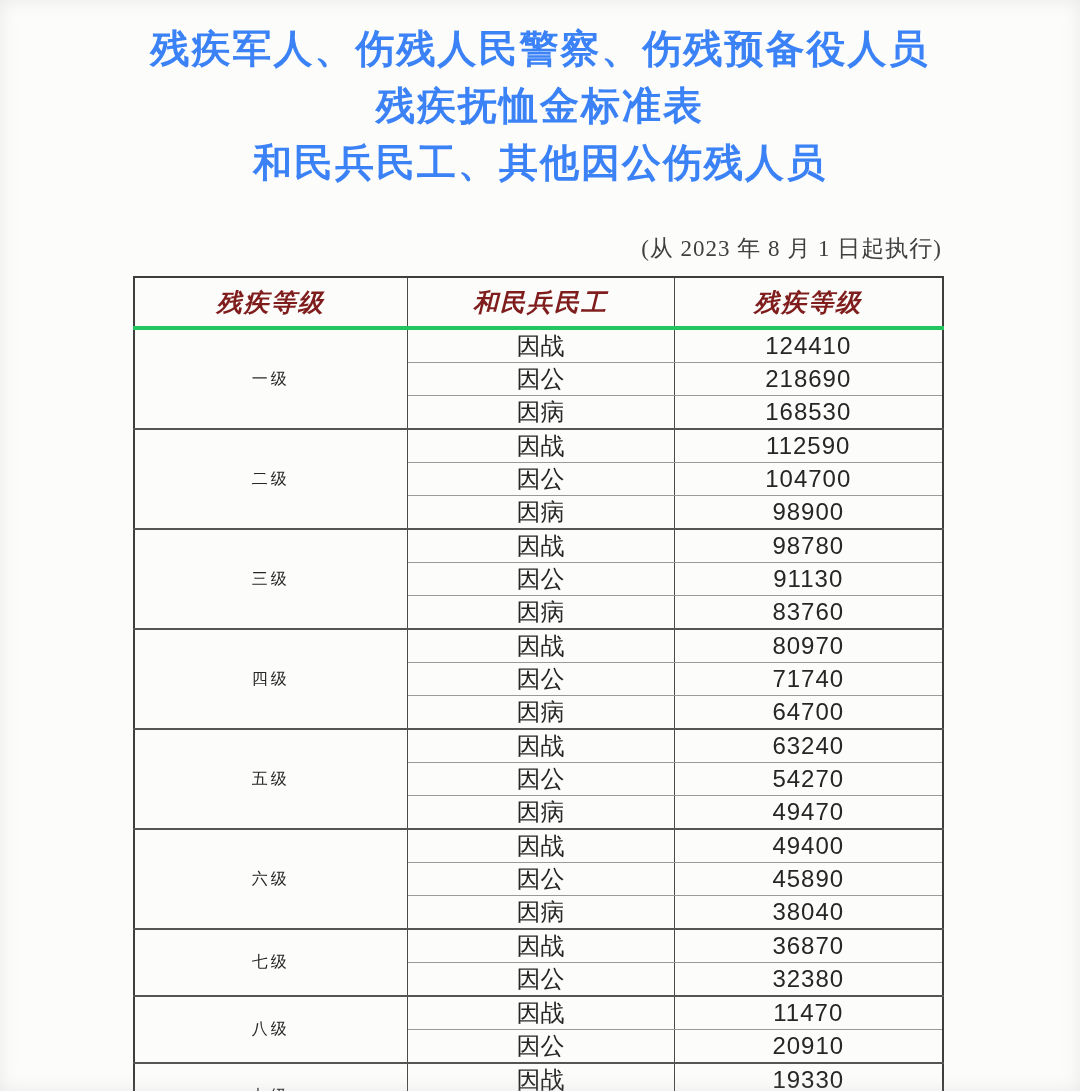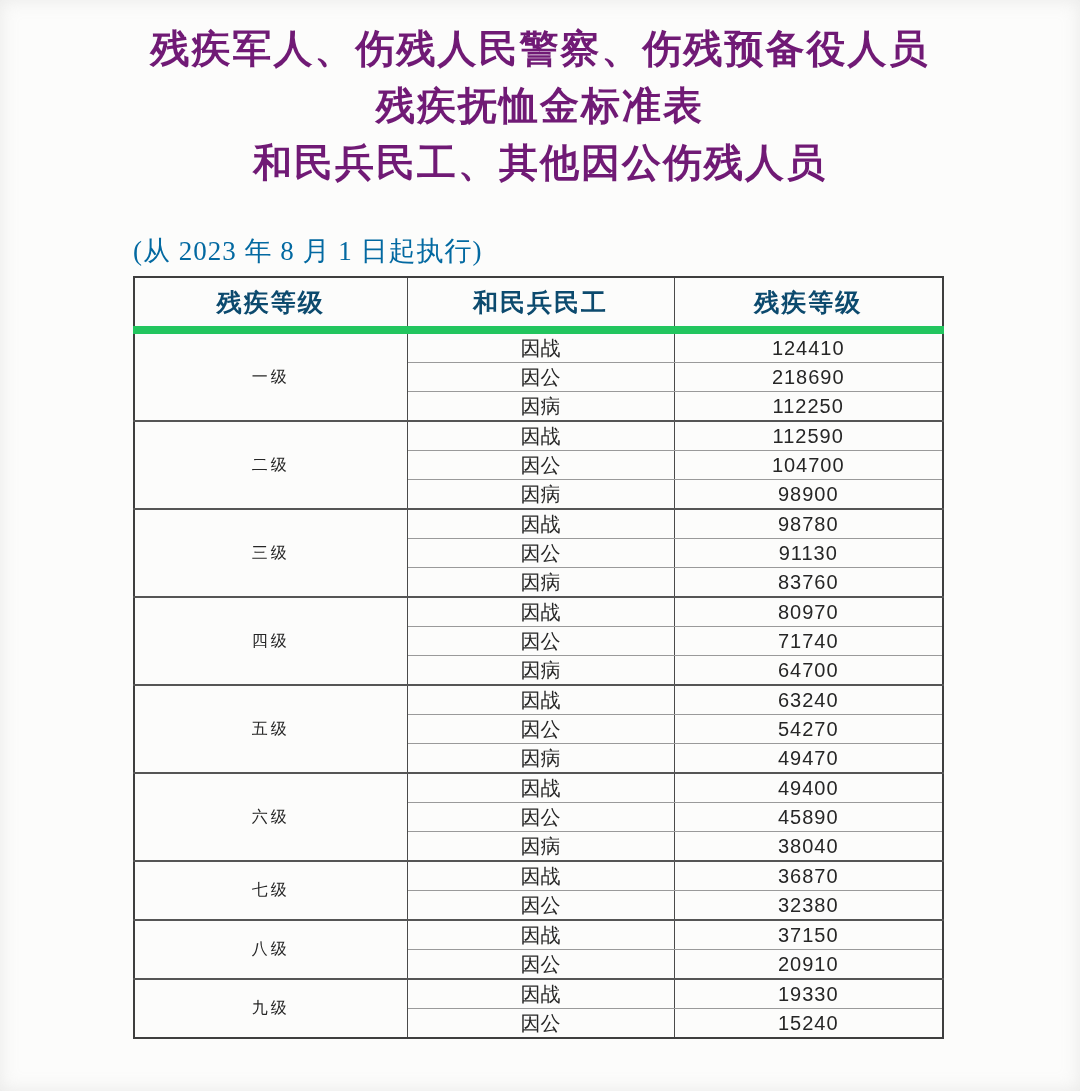--- a/index.html
+++ b/index.html
@@ -31,33 +31,33 @@
     top: 20px;
     left: 0;
     width: 1080px;
     text-align: center;
   }
   .title-line {
     font-weight: 900;
     font-size: 39px;
     line-height: 57px;
     letter-spacing: 2px;
-    color: #701a75;
+    color: #3b82f6;
     font-family: "Liberation Serif", "DejaVu Serif", serif;
   }
   .meta-row {
     position: absolute;
     top: 233px;
     left: 133px;
     width: 809px;
     display: flex;
-    justify-content: flex-start;
+    justify-content: flex-end;
     align-items: baseline;
-    font-size: 27px;
-    color: #0369a1;
+    font-size: 23px;
+    color: #404040;
   }
   .meta-left { letter-spacing: 1px; }
   .meta-right { letter-spacing: 1px; }
   table.pension {
     position: absolute;
     top: 276px;
     left: 133px;
     width: 809px;
     border-collapse: collapse;
     table-layout: fixed;
@@ -75,27 +75,28 @@
   table.pension {
     border: 2px solid #3e3e3e;
   }
   table.pension th {
     height: 48px;
     font-size: 25px;
     font-weight: 700;
     letter-spacing: 2px;
     border-left: 1px solid #4a4a4a;
     border-right: 1px solid #4a4a4a;
-    border-bottom: 8px solid #22c55e;
-    color: #0c4a6e;
+    border-bottom: 4px solid #22c55e;
+    color: #7f1d1d;
     font-family: "Liberation Sans", "DejaVu Sans", sans-serif;
+    font-style: italic;
   }
   table.pension td {
     height: 28px;
-    font-size: 20px;
+    font-size: 24px;
     border-left: 1px solid #4a4a4a;
     border-right: 1px solid #4a4a4a;
     border-top: 1px solid #9a9a9a;
     border-bottom: 1px solid #9a9a9a;
   }
   table.pension tr.group-start td {
     border-top: 2px solid #555;
   }
   table.pension td.level-cell {
     font-size: 16px;
@@ -139,21 +140,21 @@
           <td class="level-cell" rowspan="3">一级</td>
           <td class="nature-cell">因战</td>
           <td class="amount-cell">124410</td>
         </tr>
         <tr>
           <td class="nature-cell">因公</td>
           <td class="amount-cell">218690</td>
         </tr>
         <tr>
           <td class="nature-cell">因病</td>
-          <td class="amount-cell">112250</td>
+          <td class="amount-cell">168530</td>
         </tr>
         <tr class="group-start">
           <td class="level-cell" rowspan="3">二级</td>
           <td class="nature-cell">因战</td>
           <td class="amount-cell">112590</td>
         </tr>
         <tr>
           <td class="nature-cell">因公</td>
           <td class="amount-cell">104700</td>
         </tr>
@@ -218,21 +219,21 @@
           <td class="nature-cell">因战</td>
           <td class="amount-cell">36870</td>
         </tr>
         <tr>
           <td class="nature-cell">因公</td>
           <td class="amount-cell">32380</td>
         </tr>
         <tr class="group-start">
           <td class="level-cell" rowspan="2">八级</td>
           <td class="nature-cell">因战</td>
-          <td class="amount-cell">37150</td>
+          <td class="amount-cell">11470</td>
         </tr>
         <tr>
           <td class="nature-cell">因公</td>
           <td class="amount-cell">20910</td>
         </tr>
         <tr class="group-start">
           <td class="level-cell" rowspan="2">九级</td>
           <td class="nature-cell">因战</td>
           <td class="amount-cell">19330</td>
         </tr>

